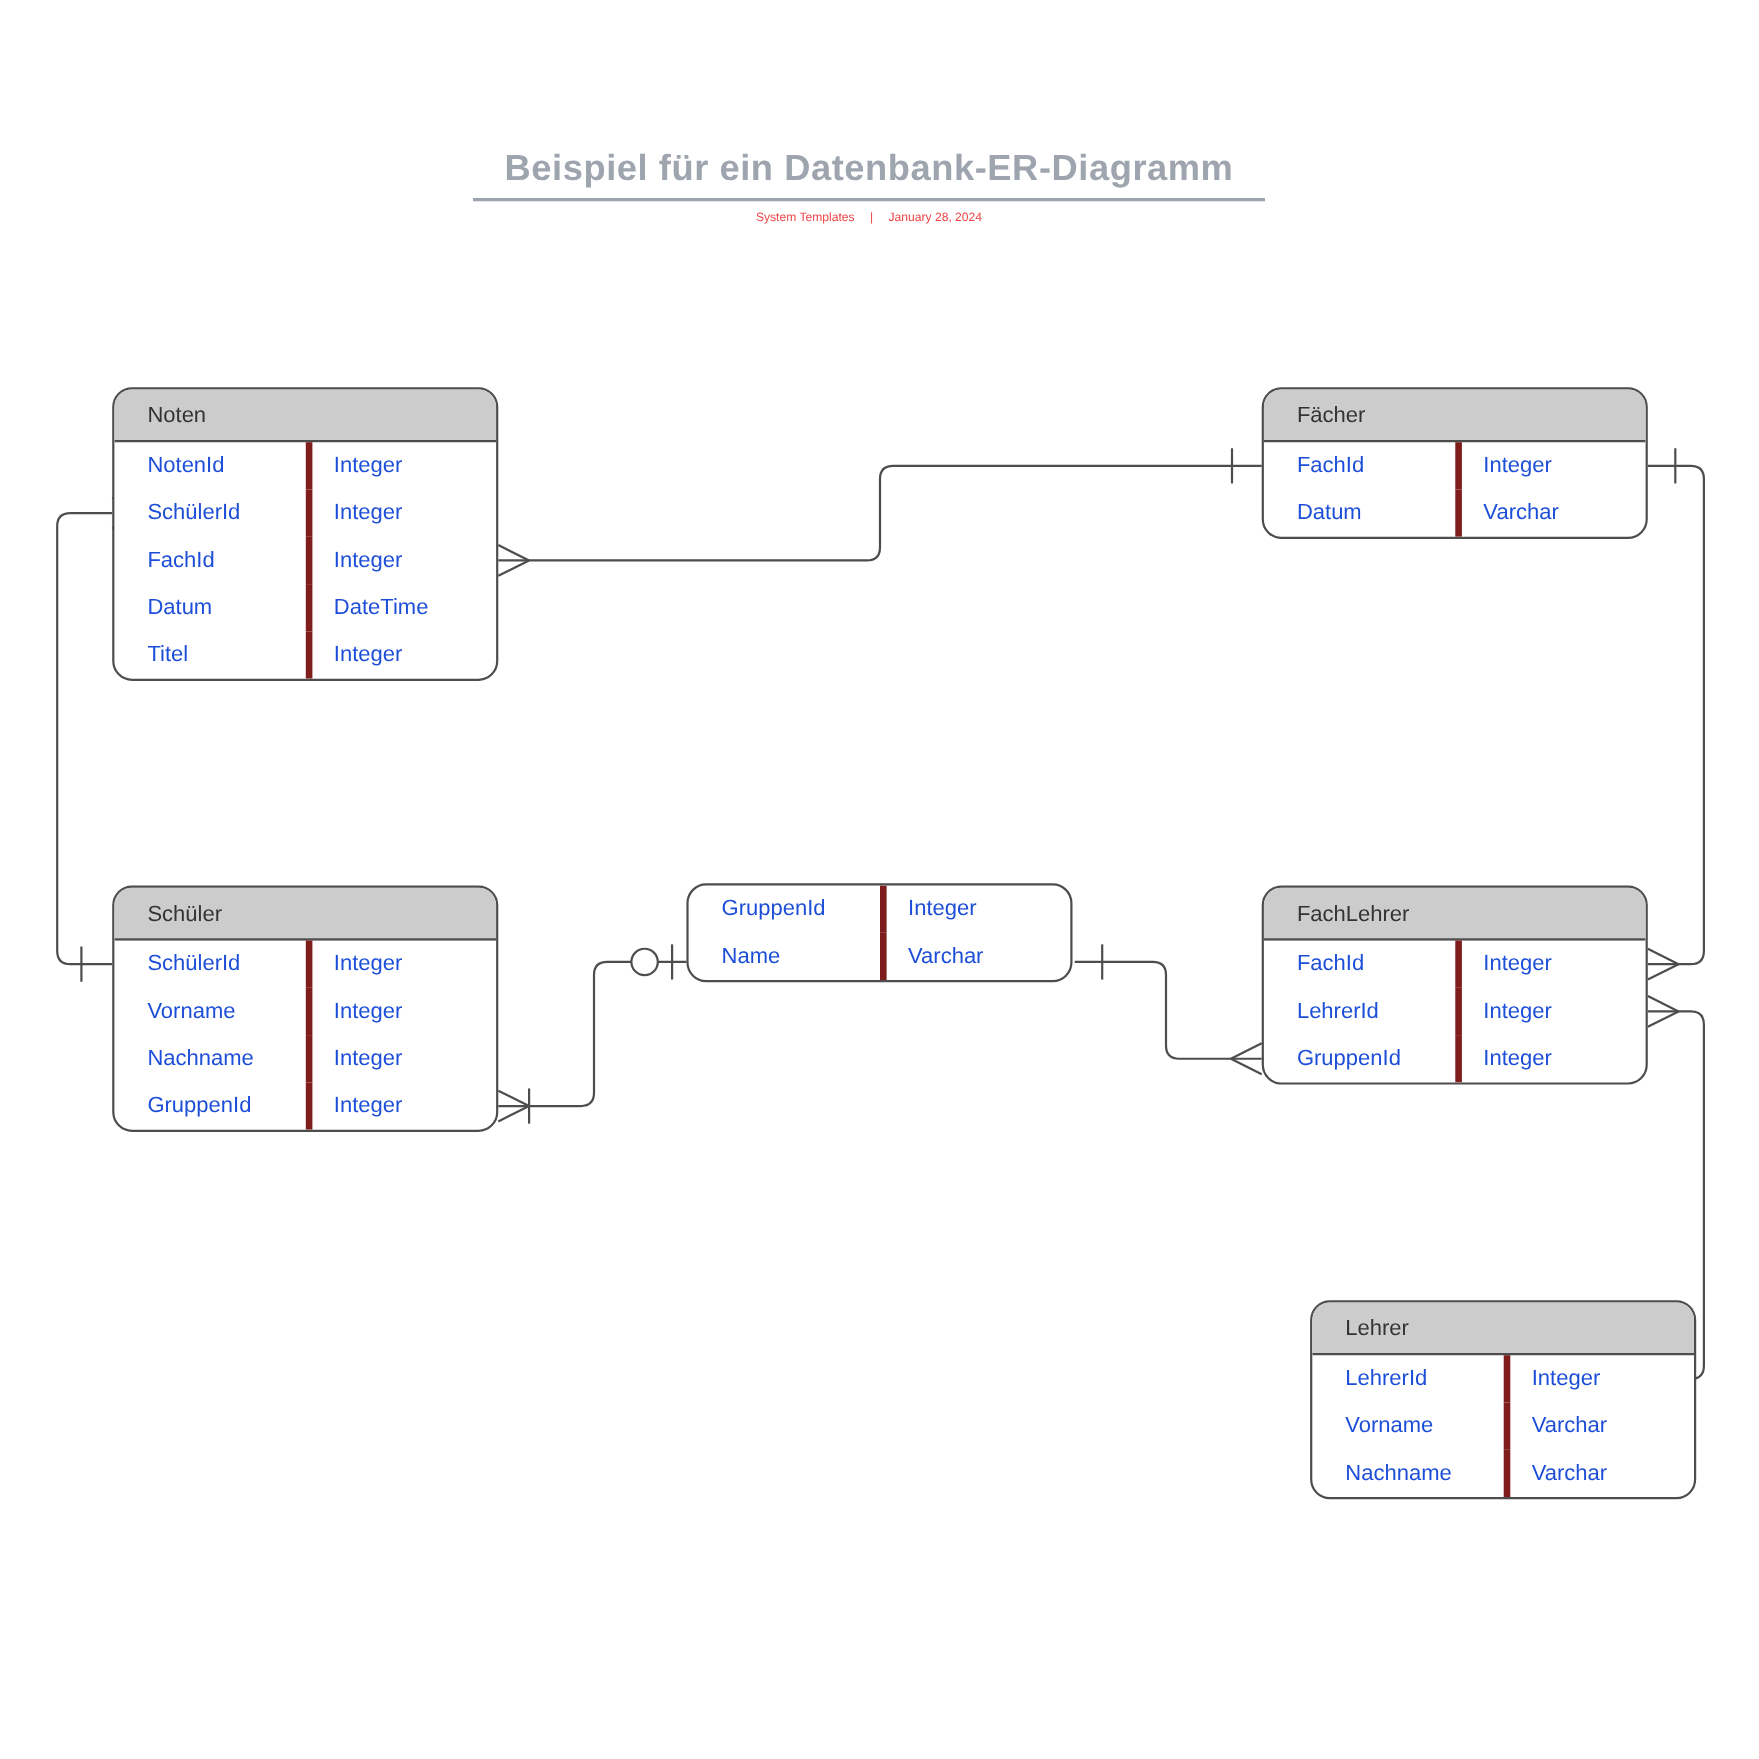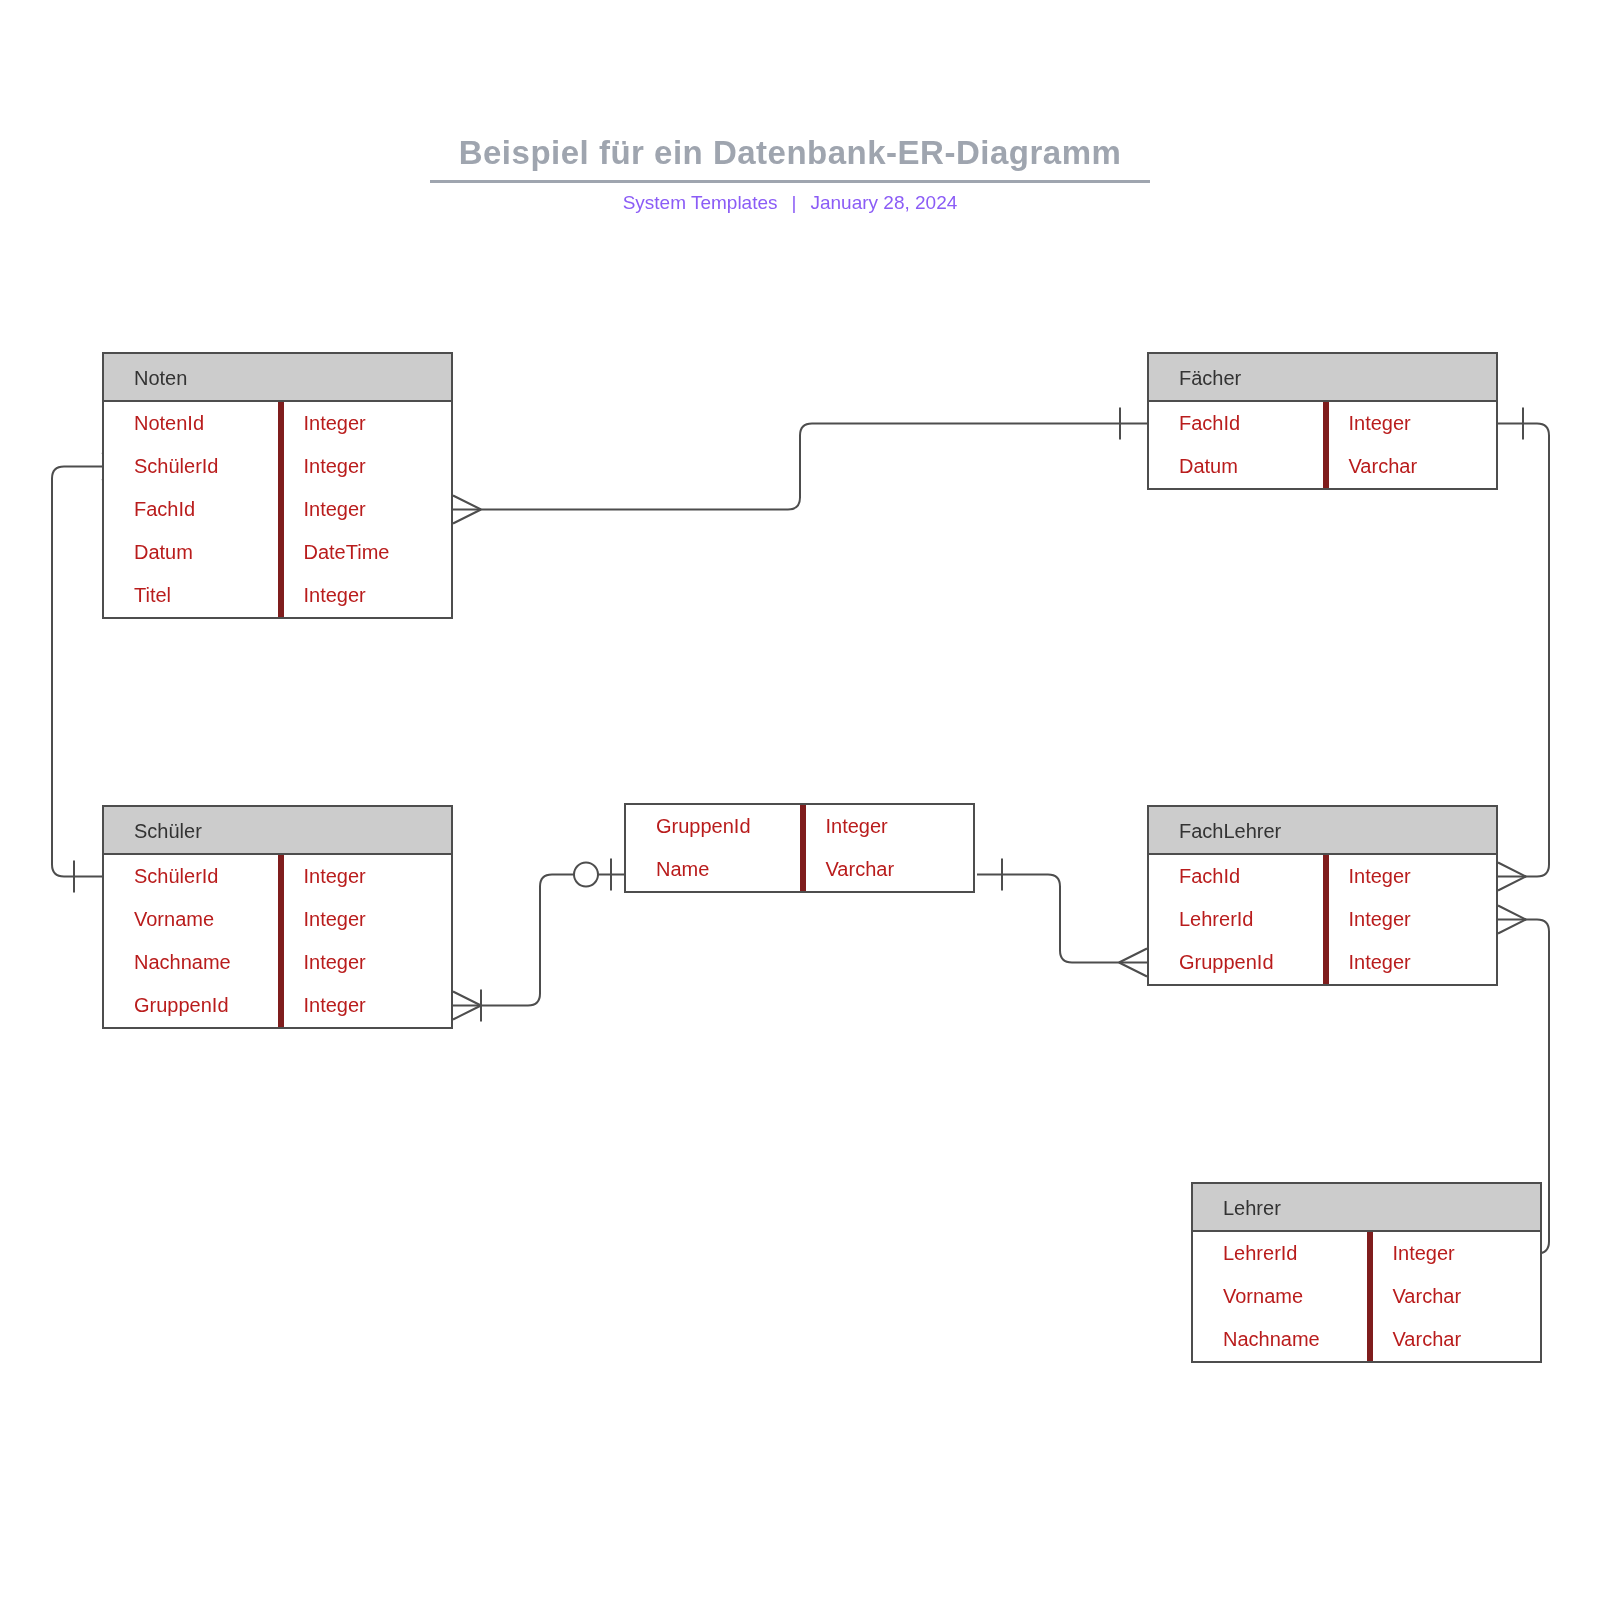--- a/index.html
+++ b/index.html
@@ -28,53 +28,53 @@
     letter-spacing: 0.5px;
     white-space: nowrap;
   }
   .title-rule {
     height: 0;
     border-bottom: 3px solid #9fa5af;
     margin-top: 6px;
   }
   .subtitle {
     margin-top: 9px;
-    font-size: 19px;
-    color: #8b5cf6;
+    font-size: 11px;
+    color: #ef4444;
   }
   .subtitle .sep { margin: 0 14px; }
 
   
   .entity {
     position: absolute;
     width: 351px;
     box-sizing: border-box;
     border: 2px solid #4d4d4d;
-    border-radius: 0;
+    border-radius: 18px;
     background: #ffffff;
     overflow: hidden;
   }
   .entity-header {
     height: 48px;
     line-height: 48px;
     background: #cccccc;
     border-bottom: 2px solid #4d4d4d;
     padding-left: 30px;
     font-size: 20px;
     color: #333333;
     box-sizing: border-box;
   }
   .entity-body { position: relative; }
   .field-row {
     display: grid;
     grid-template-columns: 50% 50%;
     height: 43px;
     line-height: 43px;
     font-size: 20px;
-    color: #b91c1c;
+    color: #1d4ed8;
   }
   .field-name { padding-left: 30px; }
   .field-type { padding-left: 20px; border-left: 6px solid #7f1d1d; }
 
   
   svg.wires { position: absolute; left: 0; top: 0; }
   .wire { stroke: #4d4d4d; stroke-width: 2; fill: none; }
   .zero-circle { stroke: #4d4d4d; stroke-width: 2; fill: #ffffff; }
 </style>
 </head>

